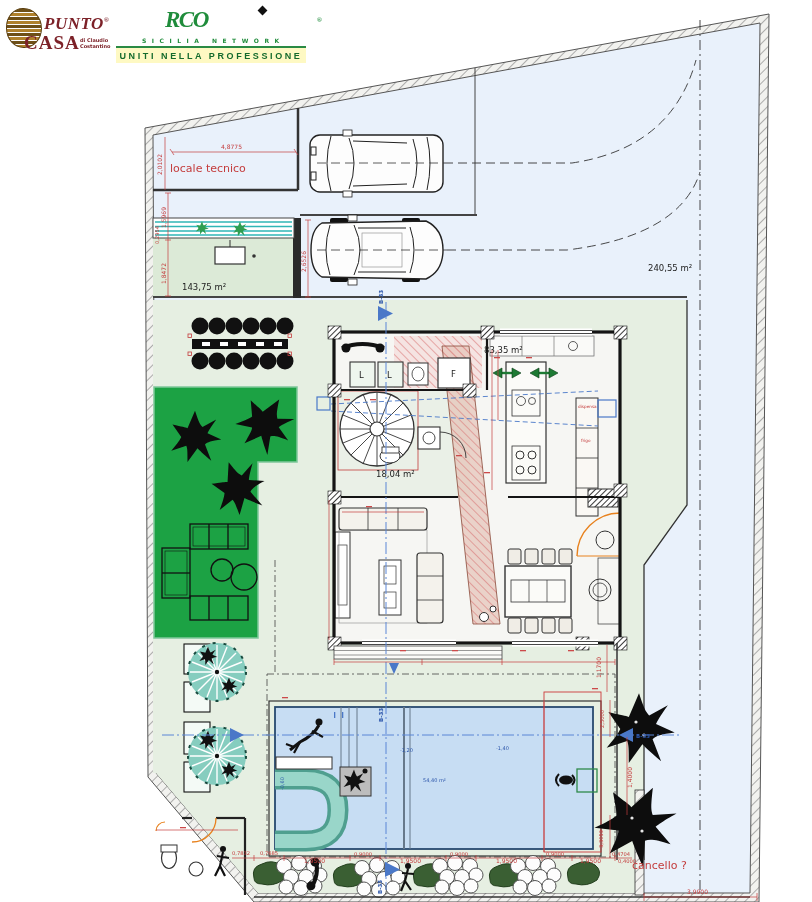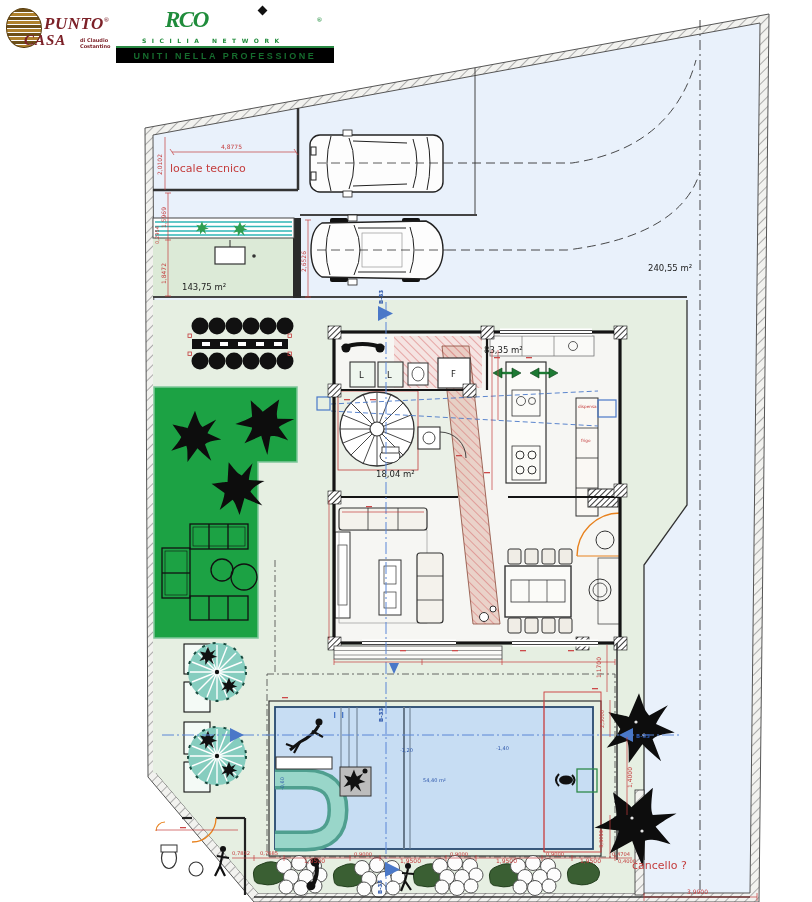--- a/index.html
+++ b/index.html
@@ -15,33 +15,33 @@
   
   .header{position:absolute;left:0;top:0;width:320px;height:70px;z-index:5;}
   .pc{position:absolute;left:4px;top:6px;width:110px;height:58px;color:#7c2128;}
   .pc-icon{position:absolute;left:2px;top:2px;width:34px;height:38px;
       border:1px solid #5b3f10;border-radius:48% 52% 50% 50%;
       background:repeating-linear-gradient(180deg,#6e4f17 0 3px,#fdfdfd 3px 4px,#b0812c 4px 7px,#fdfdfd 7px 8px);}
   .pc-w1{position:absolute;left:40px;top:8px;font-family:"Liberation Serif",serif;
       font-weight:bold;font-style:italic;font-size:17px;letter-spacing:.5px;}
   .pc-reg{font-size:7px;vertical-align:super;}
   .pc-w2{position:absolute;left:20px;top:26px;font-family:"Liberation Serif",serif;
-      font-weight:bold;font-style:italic;font-size:15px;letter-spacing:1px;}
+      font-weight:bold;font-size:19px;letter-spacing:1px;}
   .pc-sub{position:absolute;left:76px;top:31px;font-size:5px;line-height:6px;font-weight:bold;}
   .arco{position:absolute;left:116px;top:7px;width:192px;}
   .arco-row{display:flex;align-items:flex-start;height:30px;color:#1f8c3b;
       font-family:Liberation Serif, serif;font-weight:bold;font-style:italic;
       font-size:23px;letter-spacing:-1.5px;line-height:26px;gap:48px;}
   .arco-glyph{margin-right:1px;}
   .arco-diamond{width:7px;height:7px;background:#111;transform:rotate(45deg);margin:0 3px 5px 3px;flex:none;}
   .arco-reg{font-size:7px;align-self:flex-start;font-style:normal;letter-spacing:0;}
   .arco-network{font-size:6px;letter-spacing:5.5px;color:#1f8c3b;font-weight:bold;margin:0 0 2px 26px;}
-  .arco-banner{background:#000000;color:#156b2d;font-weight:bold;font-size:9px;
+  .arco-banner{background:#fef9c3;color:#156b2d;font-weight:bold;font-size:9px;
       letter-spacing:2.6px;text-align:center;padding:3px 0 2px 0;border-top:2px solid #2a8a44;
-      width:218px;font-family:"Liberation Sans",sans-serif;}
+      width:190px;font-family:"Liberation Sans",sans-serif;}
 </style>
 </head>
 <body>
 
 <div class="canvas">
 
   
   <div class="header">
     <div class="pc">
       <div class="pc-icon"></div>

